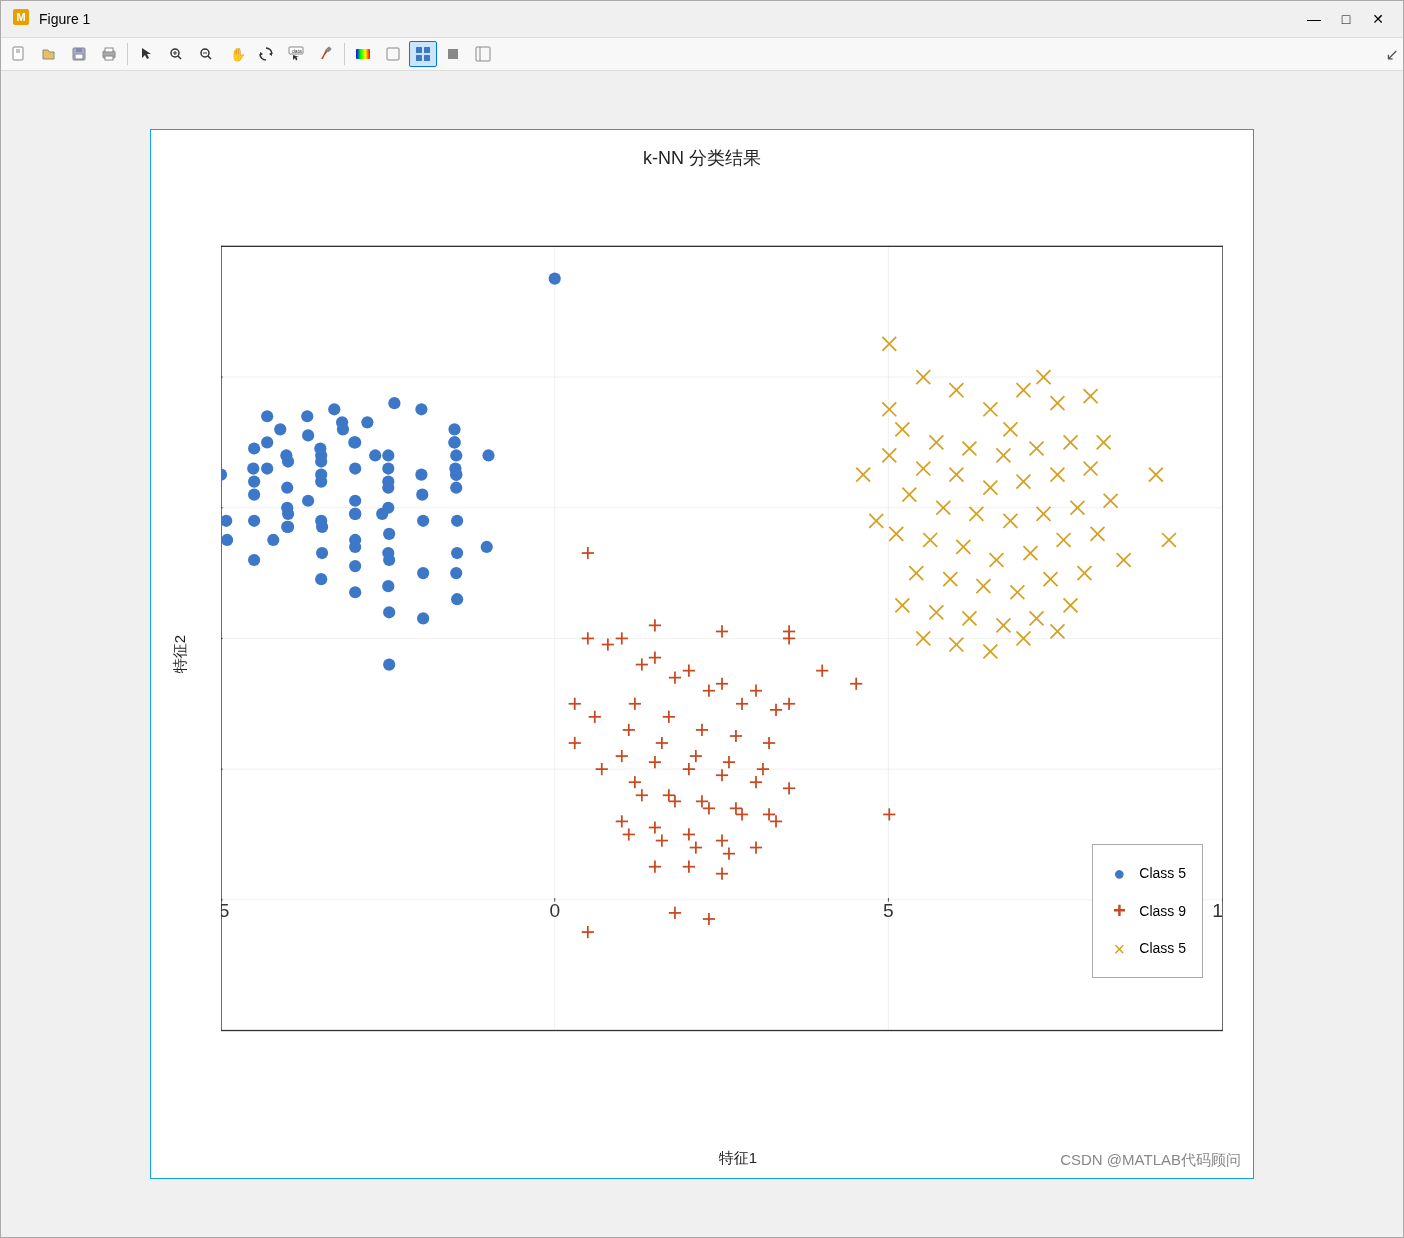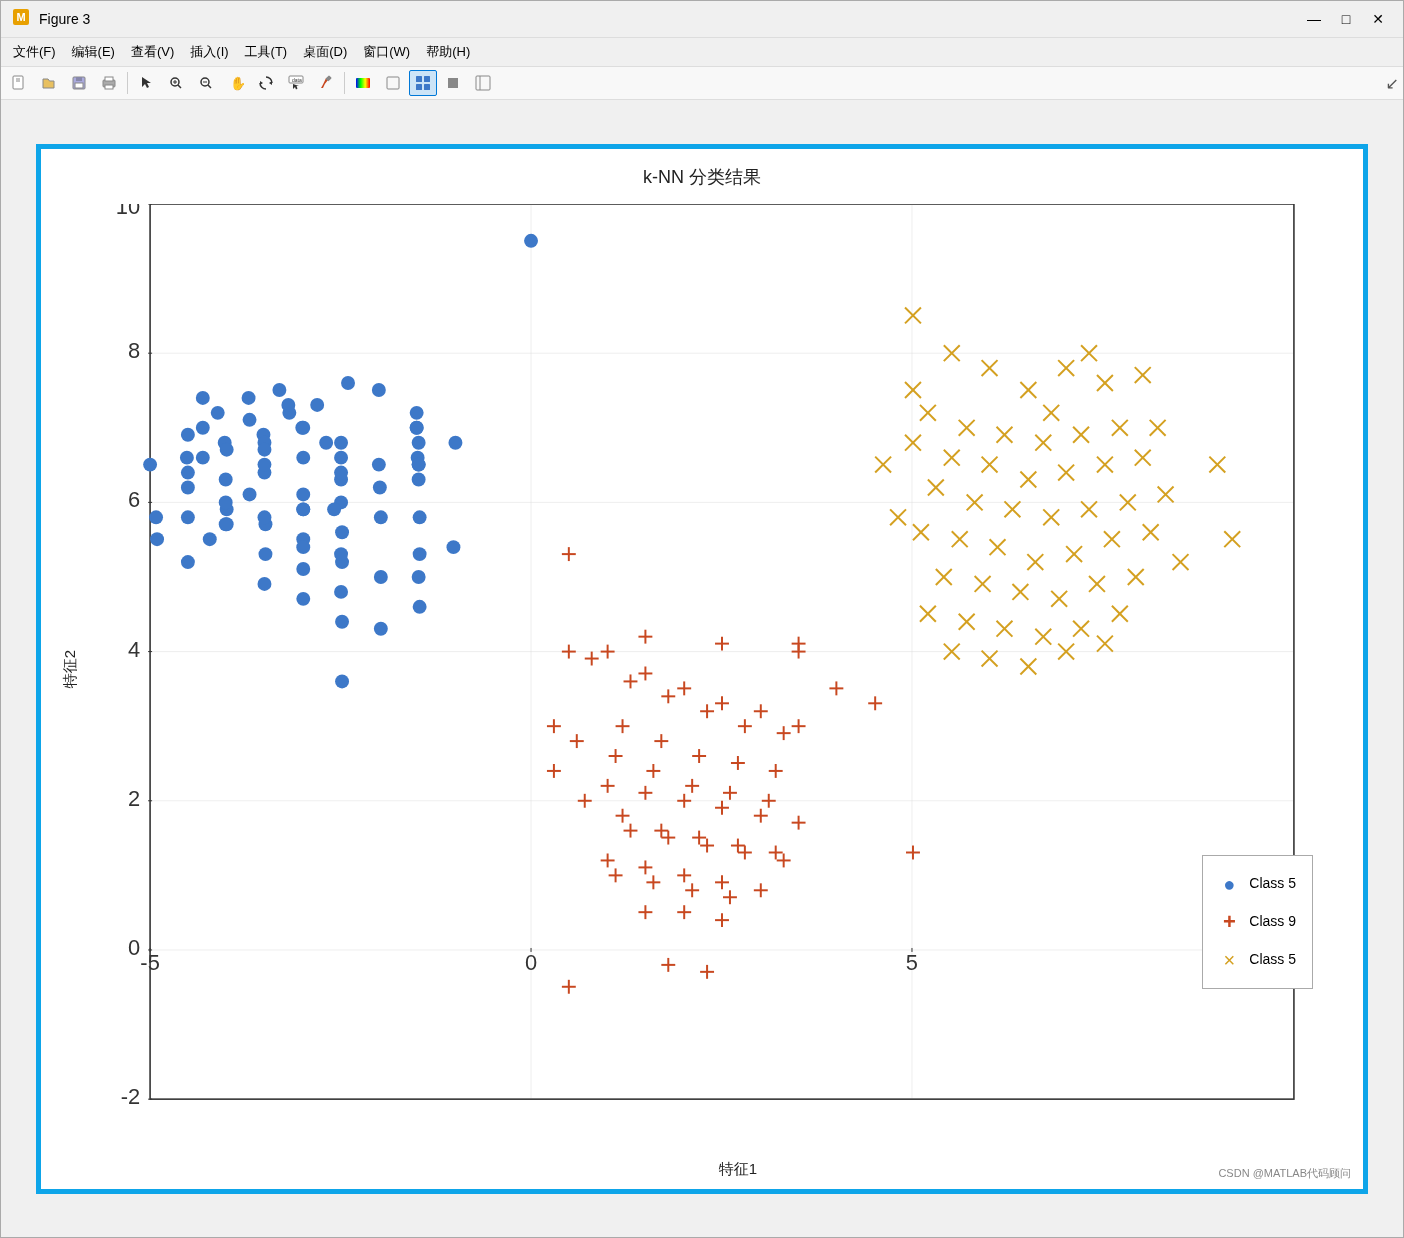--- a/index.html
+++ b/index.html
@@ -91,23 +91,23 @@
     .plot-area {
       flex: 1;
       display: flex;
       align-items: center;
       justify-content: center;
       background: #f0f0f0;
       padding: 10px;
     }
     .plot-container {
       background: white;
-      border: 5px solid #0ea5e9;
+      border: 1px solid #0ea5e9;
       position: relative;
-      width: 1332px;
+      width: 1104px;
       height: 1050px;
     }
     .plot-title {
       text-align: center;
       font-size: 18px;
       padding-top: 16px;
       color: #222;
     }
     .chart-area {
       position: absolute;
@@ -135,21 +135,21 @@
       left: 50%;
       transform: translateX(-50%);
       font-size: 15px;
       color: #222;
       margin-left: 36px;
     }
     .watermark {
       position: absolute;
       bottom: 8px;
       right: 12px;
-      font-size: 11px;
+      font-size: 15px;
       color: #888;
       margin-left: 12px;
     }
     .legend-box {
       position: absolute;
       right: 50px;
       bottom: 200px;
       border: 1px solid #aaa;
       background: white;
       padding: 10px 16px;
@@ -172,38 +172,28 @@
 
 <div class="window">
 
   <div class="title-bar">
     <span style="font-size:16px;">
       <svg width="20" height="20" viewBox="0 0 20 20">
         <rect x="2" y="2" width="16" height="16" rx="2" fill="#e8a000"></rect>
         <text x="10" y="14" text-anchor="middle" font-size="11" fill="white" font-weight="bold">M</text>
       </svg>
     </span>
-    <span class="title-bar-title">Figure 3</span>
+    <span class="title-bar-title">Figure 1</span>
     <div class="title-bar-controls">
       <button class="title-btn">—</button>
       <button class="title-btn">□</button>
       <button class="title-btn close">✕</button>
     </div>
   </div>
 
-  <div class="menu-bar">
-    <span class="menu-item">文件(F)</span>
-    <span class="menu-item">编辑(E)</span>
-    <span class="menu-item">查看(V)</span>
-    <span class="menu-item">插入(I)</span>
-    <span class="menu-item">工具(T)</span>
-    <span class="menu-item">桌面(D)</span>
-    <span class="menu-item">窗口(W)</span>
-    <span class="menu-item">帮助(H)</span>
-  </div>
 
   <div class="toolbar">
     <button class="toolbar-btn">
       <svg width="16" height="16" viewBox="0 0 16 16">
           <rect x="2" y="1" width="10" height="13" rx="1" fill="white" stroke="#888"></rect>
           <line x1="5" y1="4" x2="9" y2="4" stroke="#888"></line>
           <line x1="5" y1="6" x2="9" y2="6" stroke="#888"></line>
         </svg>
     </button>
     <button class="toolbar-btn">

